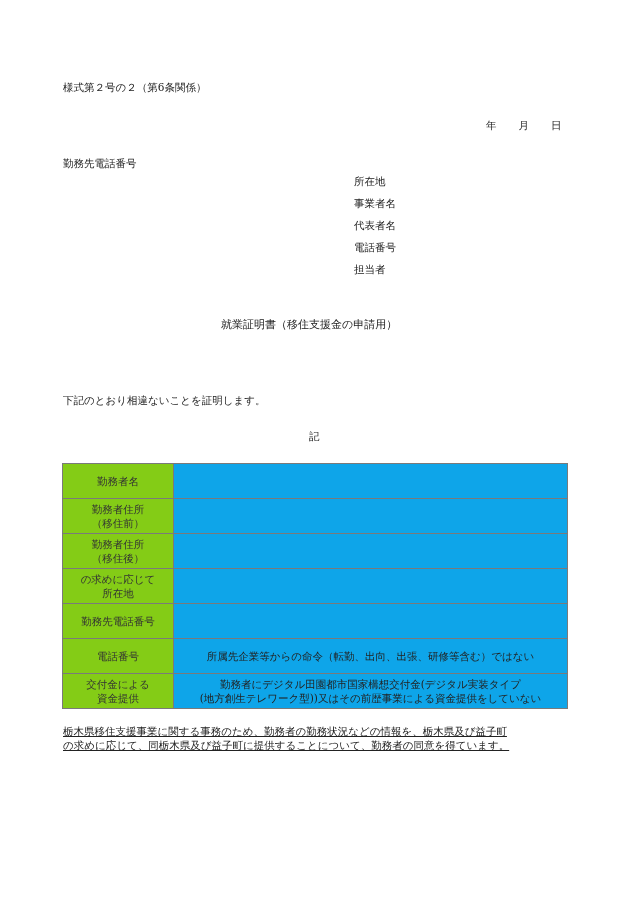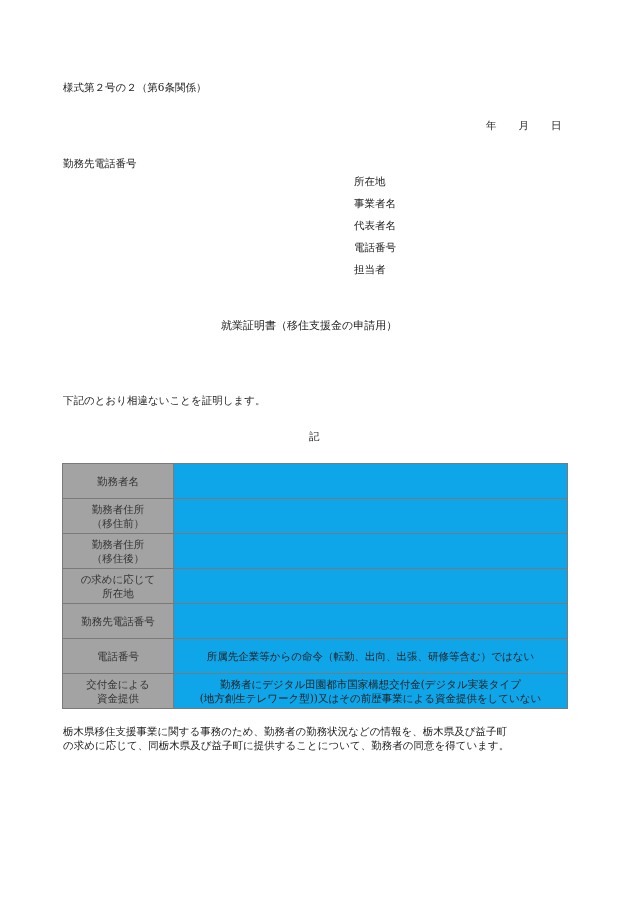--- a/index.html
+++ b/index.html
@@ -24,21 +24,21 @@
       background: #ffffff;
     }
     .abs { position: absolute; white-space: nowrap; line-height: 14px; }
     .form-number { left: 63px; top: 80px; }
     .date-line { left: 472px; top: 118px; text-align: right; }
     .date-line span { display: inline-block; }
     .date-line .gap { width: 22px; }
     .addressee { left: 63px; top: 156px; }
     .applicant-block { left: 354px; top: 174px; }
     .applicant-block div { height: 22px; line-height: 14px; }
-    .doc-title { left: 221px; top: 318px; font-size: 11px; font-family: Liberation Serif, serif; }
+    .doc-title { left: 221px; top: 318px; font-size: 11px; }
     .statement { left: 63px; top: 393px; }
     .ki { left: 309px; top: 429px; }
 
     table.cert {
       position: absolute;
       left: 62px;
       top: 463px;
       width: 506px;
       border-collapse: collapse;
       table-layout: fixed;
@@ -48,37 +48,37 @@
       border: 1px solid #7a7a7a;
       height: 34px;
       padding: 0;
       text-align: center;
       vertical-align: middle;
       line-height: 14px;
       font-size: 10.5px;
     }
     table.cert td.label {
       width: 110px;
-      background: #a3a3a3;
+      background: #84cc16;
       color: #333333;
     }
     table.cert td.value {
       background: #0ea5e9;
       color: #222222;
       white-space: nowrap;
     }
     .consent {
       position: absolute;
       left: 63px;
       top: 724px;
       width: 510px;
       line-height: 14px;
       font-size: 10.5px;
     }
-    .consent div { white-space: nowrap; }
+    .consent div { white-space: nowrap; text-decoration: underline; }
   </style>
 </head>
 <body>
 
 <div class="page">
 
   <div class="abs form-number">様式第２号の２（第6条関係）</div>
 
   <div class="abs date-line">
     <span style="width:14px;"></span><span>年</span><span class="gap"></span><span>月</span><span class="gap"></span><span>日</span>

